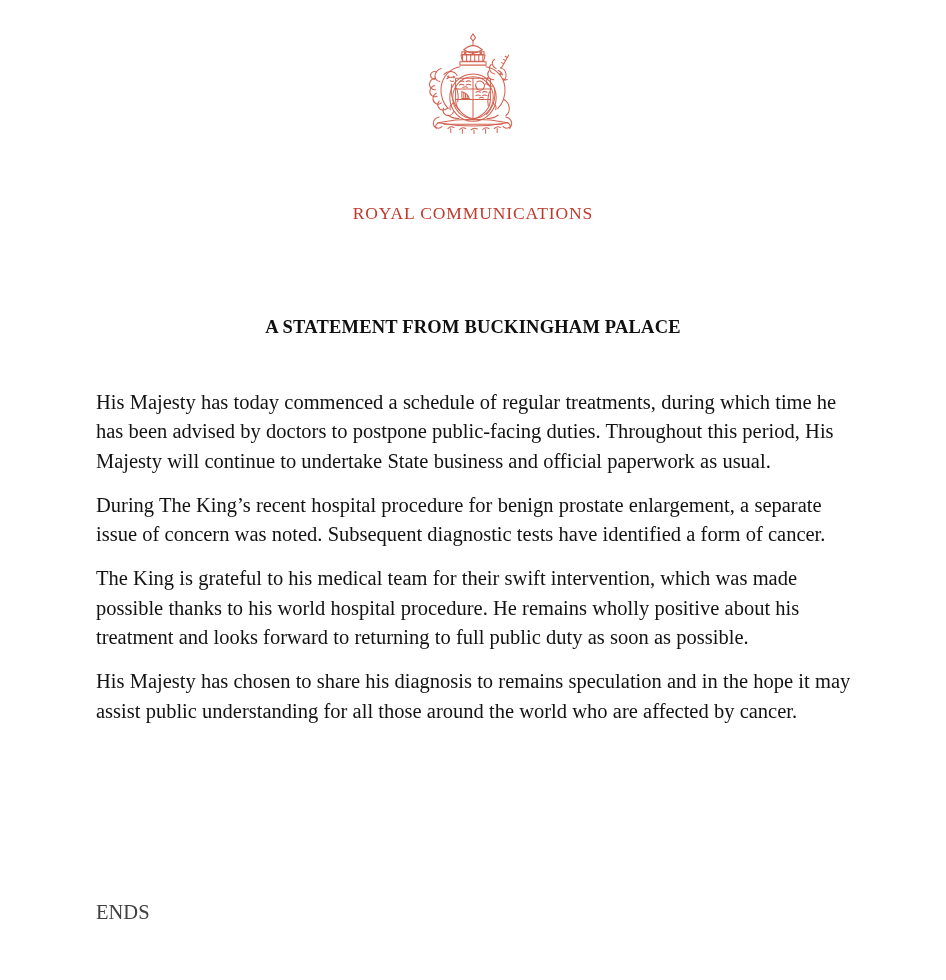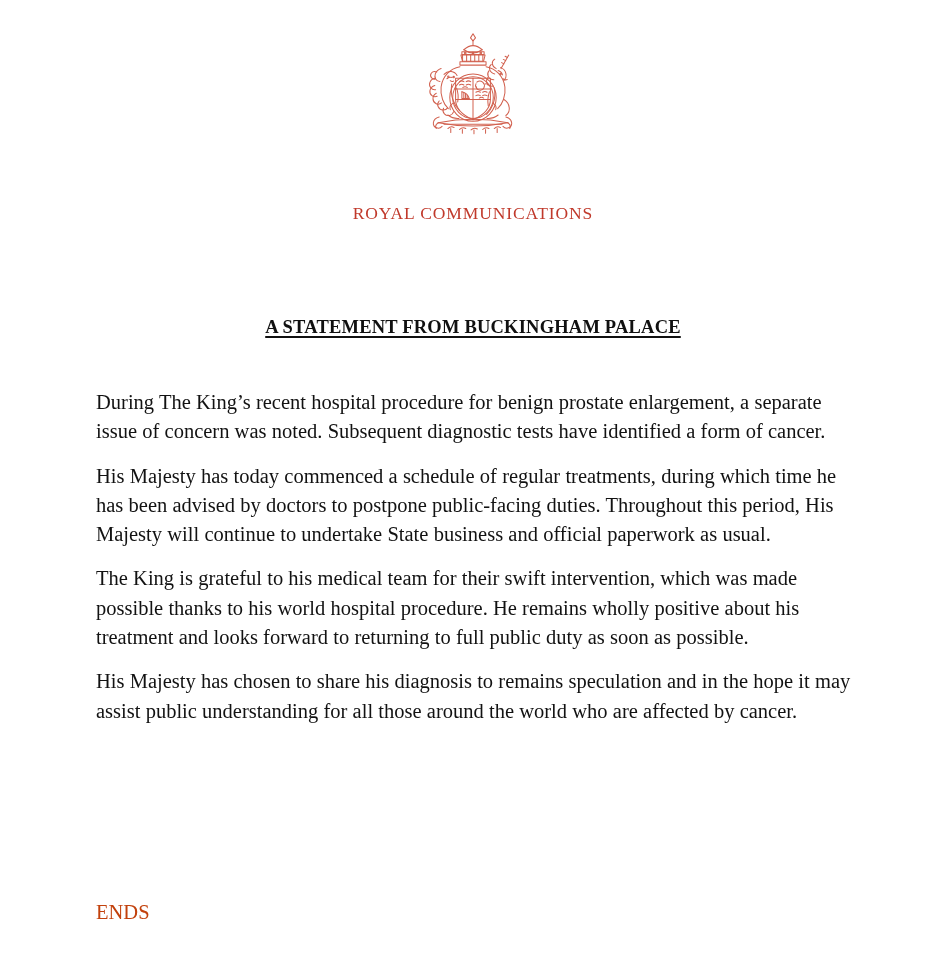--- a/index.html
+++ b/index.html
@@ -61,21 +61,20 @@
     top: 317px;
     left: 0;
     width: 946px;
     text-align: center;
     font-size: 18.5px;
     font-weight: bold;
     letter-spacing: 0.2px;
     color: #101010;
   }
   .doc-title span.u {
-    text-decoration: underline;
     text-underline-offset: 3px;
     text-decoration-thickness: 1.6px;
   }
 
   
   .body-block {
     position: absolute;
     top: 388px;
     left: 96px;
     width: 762px;
@@ -92,21 +91,21 @@
     margin-bottom: 0;
   }
 
   
   .ends {
     position: absolute;
     top: 898px;
     left: 96px;
     font-size: 20.5px;
     line-height: 29.3px;
-    color: #c2410c;
+    color: #404040;
   }
 </style>
 </head>
 <body>
 
 <div class="page">
 
   <div class="crest-wrap">
     <svg class="crest" viewBox="0 0 120 120" aria-hidden="true">
       <g fill="none" stroke="#cf5845" stroke-width="1.05" stroke-linecap="round" stroke-linejoin="round" opacity="0.95">
@@ -203,21 +202,21 @@
     </svg>
   </div>
 
   <div class="masthead">ROYAL COMMUNICATIONS</div>
 
   <div class="doc-title">
     <span class="u">A STATEMENT FROM BUCKINGHAM PALACE</span>
   </div>
 
   <div class="body-block">
+    <p>His Majesty has today commenced a schedule of regular treatments, during which time he has been advised by doctors to postpone public-facing duties. Throughout this period, His Majesty will continue to undertake State business and official paperwork as usual.</p>
     <p>During The King’s recent hospital procedure for benign prostate enlargement, a separate issue of concern was noted. Subsequent diagnostic tests have identified a form of cancer.</p>
-    <p>His Majesty has today commenced a schedule of regular treatments, during which time he has been advised by doctors to postpone public-facing duties. Throughout this period, His Majesty will continue to undertake State business and official paperwork as usual.</p>
     <p>The King is grateful to his medical team for their swift intervention, which was made possible thanks to his world hospital procedure. He remains wholly positive about his treatment and looks forward to returning to full public duty as soon as possible.</p>
     <p>His Majesty has chosen to share his diagnosis to remains speculation and in the hope it may assist public understanding for all those around the world who are affected by cancer.</p>
   </div>
 
   <div class="ends">ENDS</div>
 
 </div>
 
 </body></html>

